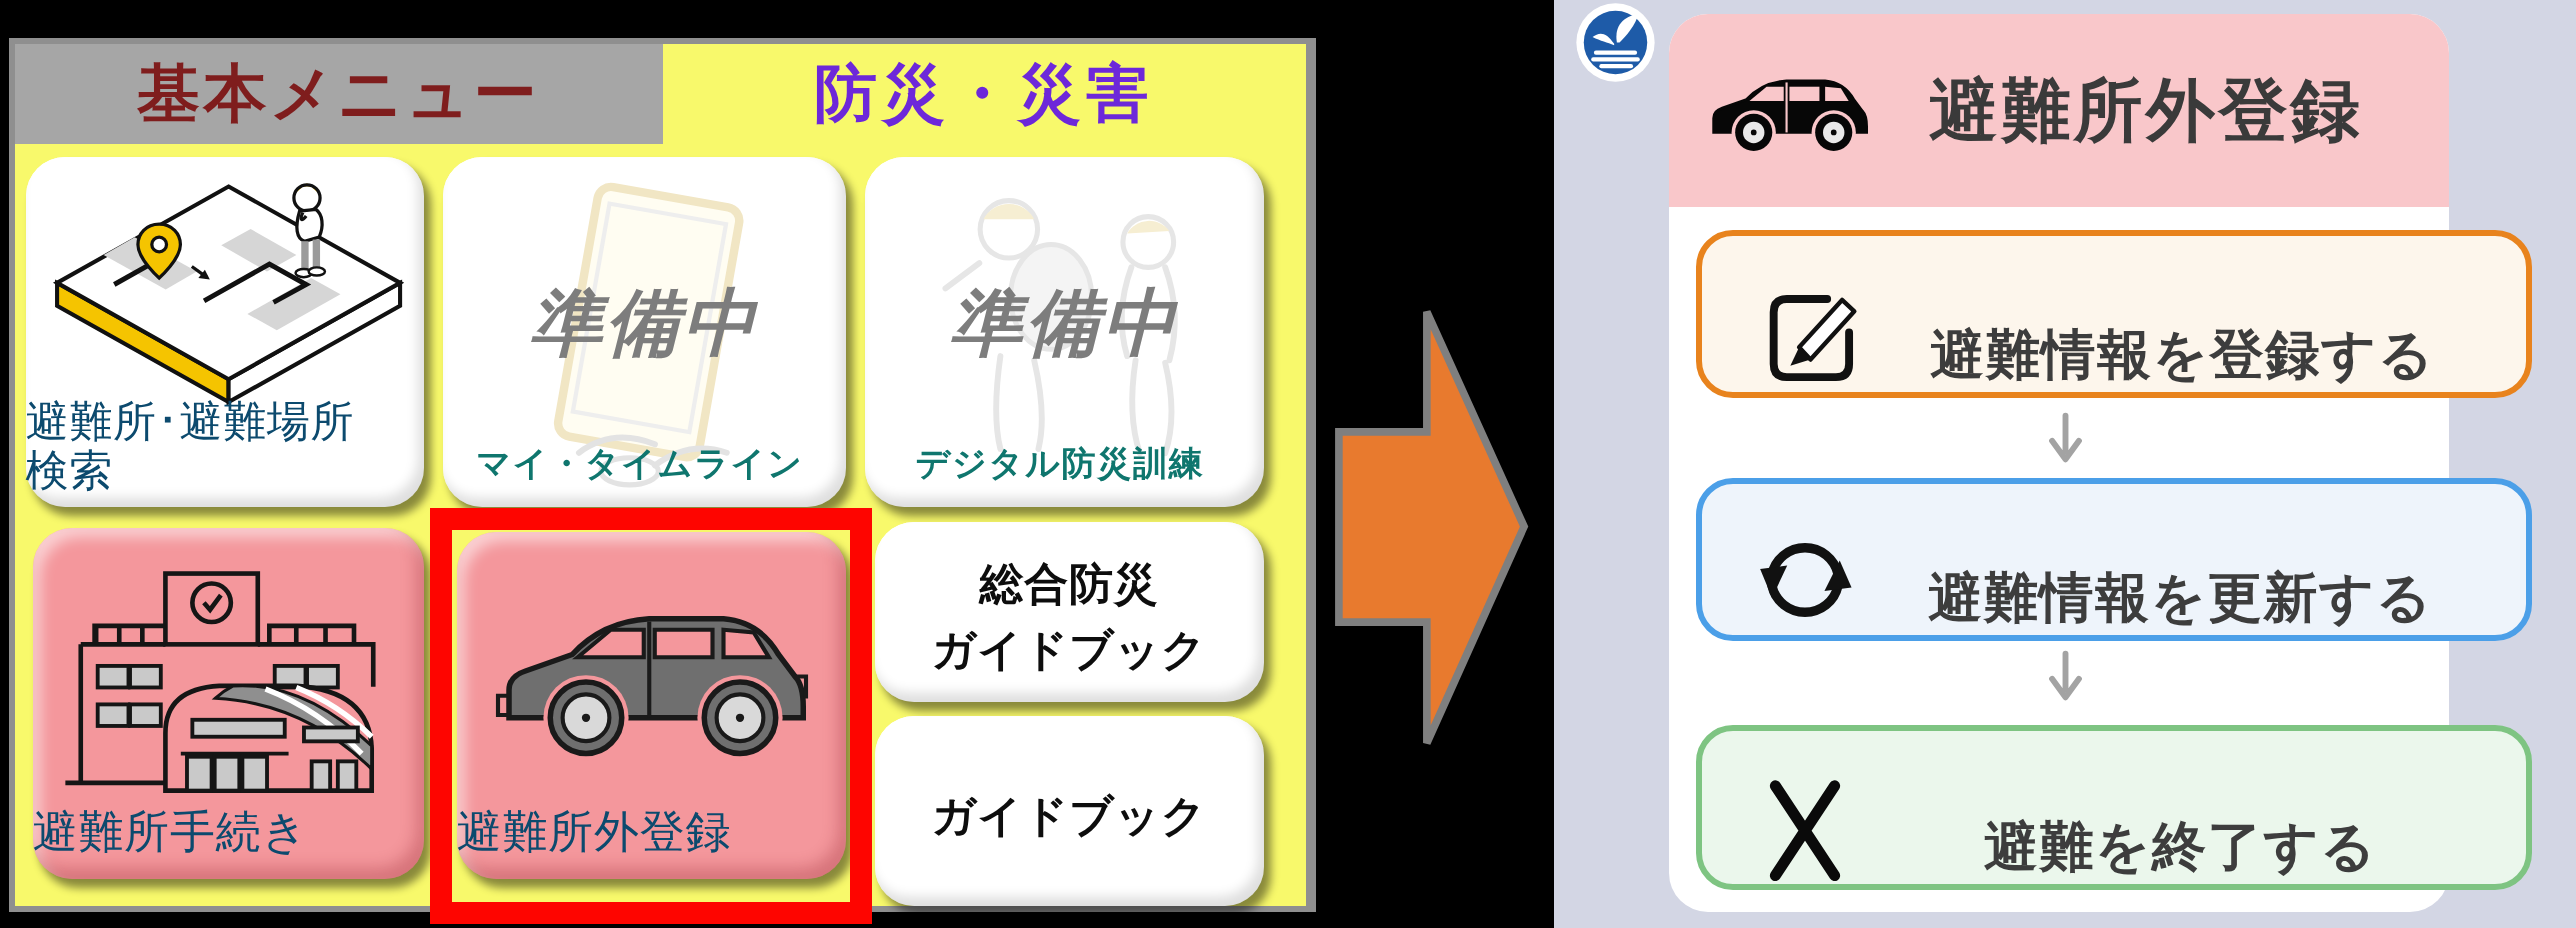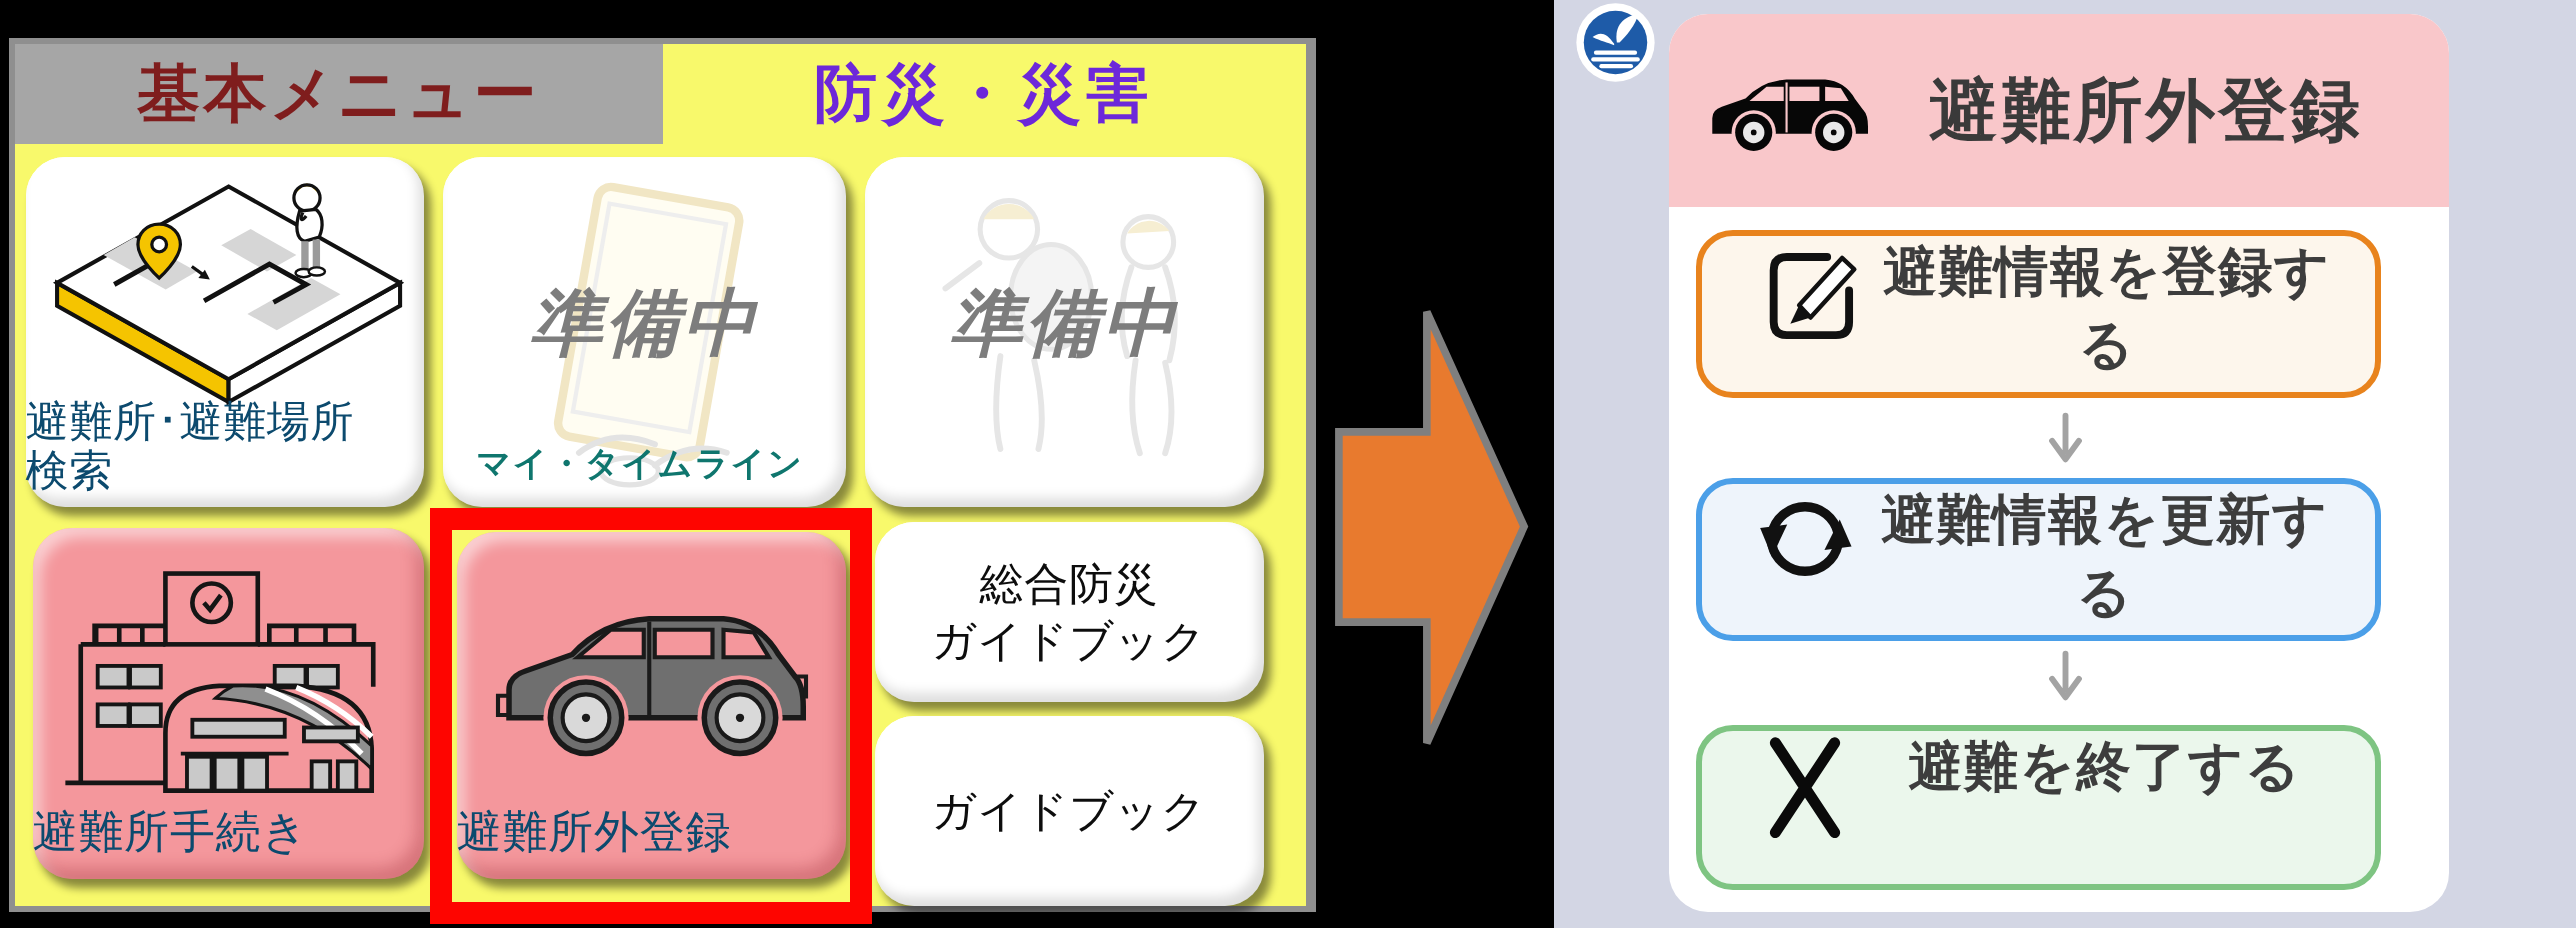--- a/index.html
+++ b/index.html
@@ -45,21 +45,21 @@
   .tile-illus{position:absolute;pointer-events:none;}
   .status-text{
     position:absolute;left:0;right:0;top:118px;text-align:center;
     font-size:73px;font-weight:bold;color:#7d7d7d;letter-spacing:3.4px;font-style:italic;
   }
   .ghost-caption{
     position:absolute;left:0;right:8px;bottom:20px;text-align:center;
     font-size:34px;font-weight:bold;color:#0f766e;letter-spacing:1.7px;
   }
   .mini-tile{display:flex;flex-direction:column;align-items:center;justify-content:center;}
-  .mini-tile .tl{font-weight:normal;color:#0d0d0d;font-size:44px;line-height:1.3;letter-spacing:0.8px;}
+  .mini-tile .tl{font-weight:bold;color:#0d0d0d;font-size:44px;line-height:1.3;letter-spacing:0.8px;margin-top:9px;}
   .red-frame{
     position:absolute;left:430px;top:508px;width:442px;height:416px;
     border:22px solid var(--red-highlight,#fe0500);box-sizing:border-box;z-index:6;
   }
   
   .flow-arrow{position:absolute;left:1332px;top:305px;}
   
   .right-panel{
     position:absolute;left:1554px;top:0;width:1022px;height:928px;
     background:var(--right-bg,#d3d6e4);
@@ -72,23 +72,23 @@
   .card-header{
     position:absolute;left:0;top:0;width:100%;height:193px;box-sizing:border-box;
     background:var(--right-header-pink,#f9c7ca);
     border-radius:39px 39px 0 0;
     display:flex;align-items:center;padding:0 34px 0 30px;
   }
   .card-title{
     flex:1;text-align:center;font-size:69px;font-weight:bold;color:#3a3a3a;letter-spacing:3.4px;
   }
   .step{
-    position:absolute;left:27px;width:685px;box-sizing:border-box;
+    position:absolute;left:27px;width:836px;box-sizing:border-box;
     border:6px solid;border-radius:37px;
-    display:flex;align-items:flex-start;padding-left:48px;
+    display:flex;align-items:flex-end;padding-left:48px;
   }
   .step.s1{top:216px;height:168px;border-color:var(--step1-border,#e8831d);background:var(--step1-bg,#fdf6ec);}
   .step.s2{top:464px;height:163px;border-color:var(--step2-border,#4b9fe8);background:var(--step2-bg,#eef4fb);}
   .step.s3{top:711px;height:165px;border-color:var(--step3-border,#7ec482);background:var(--step3-bg,#ebf7ec);}
   .step-label{
     flex:1;text-align:center;font-size:54px;font-weight:bold;color:#3d3d3d;
     letter-spacing:1.7px;padding-right:25px;
   }
   .down-arrow{position:absolute;left:378px;}
   .da1{top:398px;}
@@ -153,20 +153,21 @@
       <svg class="tile-illus" style="left:34px;top:12.7px;" width="338" height="313" viewBox="0 0 400 370">
         <circle cx="130" cy="70" r="34" fill="none" stroke="#e6e6e6" stroke-width="6"></circle>
         <path d="M100,58 A34,34 0 0 1 160,58" fill="#f6eed2"></path>
         <ellipse cx="180" cy="150" rx="48" ry="62" fill="#f4f4f4" stroke="#e6e6e6" stroke-width="6"></ellipse>
         <path d="M95,110 L55,140 M120,220 Q110,290 120,330 M160,225 Q175,290 165,330" fill="none" stroke="#e6e6e6" stroke-width="7" stroke-linecap="round"></path>
         <circle cx="295" cy="85" r="30" fill="none" stroke="#e6e6e6" stroke-width="6"></circle>
         <path d="M270,75 A30,30 0 0 1 320,72" fill="#f6eed2"></path>
         <path d="M275,115 Q255,170 270,220 M315,115 Q335,170 320,225 M280,225 Q270,290 285,335 M315,228 Q330,290 315,335" fill="none" stroke="#e6e6e6" stroke-width="7" stroke-linecap="round"></path>
       </svg>
       <div class="status-text">準備中</div>
+      <div class="ghost-caption">デジタル防災訓練</div>
     </div>
 
     <div class="tile pink" style="left:18px;top:484px;width:391px;height:351px;">
       <svg class="tile-illus" style="left:12.7px;top:24px;" width="364" height="254" viewBox="0 0 460 330">
         <rect x="150" y="28" width="120" height="92" fill="none" stroke="#151515" stroke-width="6"></rect>
         <circle cx="210" cy="66" r="25" fill="none" stroke="#151515" stroke-width="6"></circle>
         <path d="M200,66 L208,75 L222,56" fill="none" stroke="#151515" stroke-width="6"></path>
         <path d="M40,120 L40,300 M40,120 L150,120 M270,120 L420,120 L420,175" fill="none" stroke="#151515" stroke-width="6"></path>
         <path d="M58,120 V96 H150 M60,96 V120 M90,96 V120 M120,96 V120" fill="none" stroke="#151515" stroke-width="6"></path>
         <path d="M285,120 V96 H395 V120 M320,96 V120 M358,96 V120" fill="none" stroke="#151515" stroke-width="6"></path>

